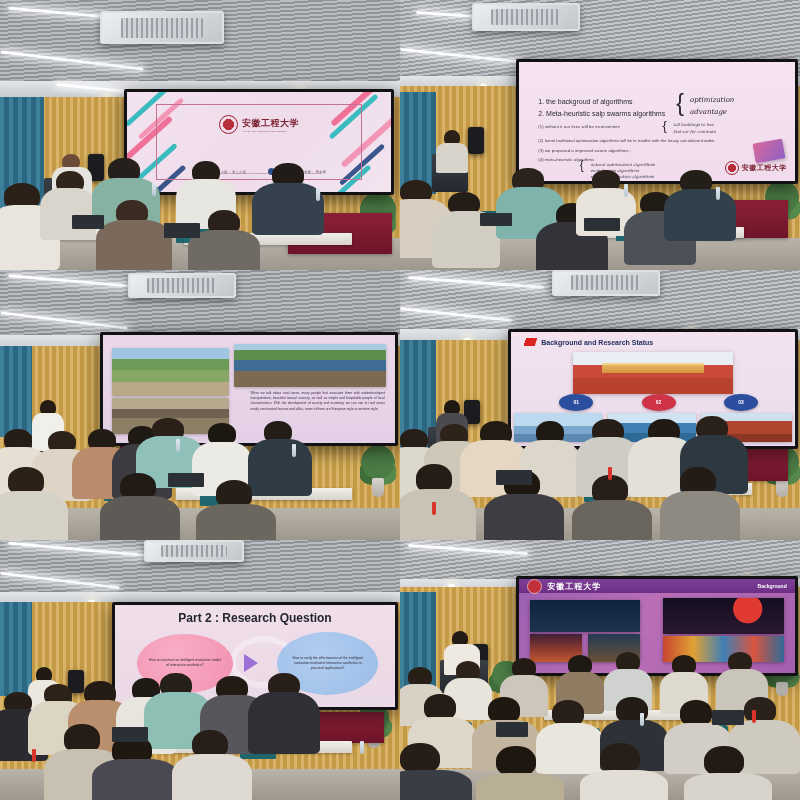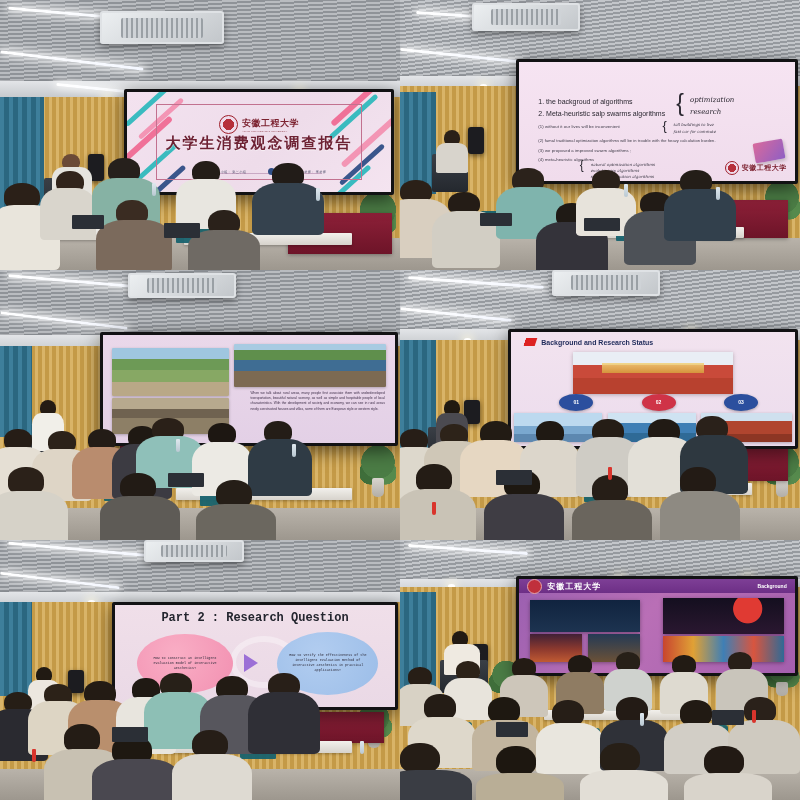--- a/index.html
+++ b/index.html
@@ -114,21 +114,21 @@
     background:linear-gradient(#f3d37a,#d8a13c);opacity:.85;}
   .num{position:absolute;width:34px;height:17px;border-radius:50%;
     display:flex;align-items:center;justify-content:center;
     font-size:5px;color:#fff;font-weight:bold;box-shadow:0 1px 3px rgba(0,0,0,.3);}
   .s4thumb{position:absolute;bottom:3%;height:26%;box-shadow:0 1px 3px rgba(0,0,0,.25);}
   .t-stadium{background:linear-gradient(#bcd9ef 0 45%,#7aa8cf 45% 72%,#5d88b0 72% 100%);}
   .t-city{background:linear-gradient(#cfe3f2 0 35%,#3f7fb5 35% 68%,#2f6a96 68% 100%);}
   .t-roof{background:linear-gradient(#cfe0ee 0 28%,#b0452f 28% 72%,#8d3624 72% 100%);}
 
   
-  .s5{background:linear-gradient(#f0dfe9,#ead9e6);font-family:Liberation Mono, monospace;}
+  .s5{background:linear-gradient(#f0dfe9,#ead9e6);}
   .s5 h2{position:absolute;left:0;right:0;top:6%;margin:0;text-align:center;
     font-size:12px;font-weight:bold;color:#23252e;}
   .bubble{position:absolute;border-radius:50%;display:flex;align-items:center;
     justify-content:center;text-align:center;padding:4%;box-sizing:border-box;}
   .bubble span{font-size:3.4px;line-height:1.5;color:#2d2b3a;}
   .bub-pink{background:radial-gradient(circle at 40% 35%,#f9aec5,#f290b1);}
   .bub-blue{background:radial-gradient(circle at 40% 35%,#b2cdf0,#9bbde8);}
   .arrow{position:absolute;width:0;height:0;border-top:9px solid transparent;
     border-bottom:9px solid transparent;border-left:14px solid #9c6fd6;}
   .ghostcircle{position:absolute;border:6px solid rgba(255,255,255,.35);border-radius:50%;}
@@ -201,21 +201,20 @@
         <div class="stripe" style="right:0%;top:70%;width:22%;height:5px;background:#2f4e86"></div>
         <div class="stripe" style="right:6%;top:88%;width:18%;height:5px;background:#2fb8bd"></div>
         <div class="s1frame"></div>
         <div class="s1logo">
           <div class="seal"></div>
           <div>
             <div class="s1zh">安徽工程大学</div>
             <div class="s1en">ANHUI POLYTECHNIC UNIVERSITY</div>
           </div>
         </div>
-        <div class="s1title">大学生消费观念调查报告</div>
         <div class="s1rule"></div>
         <div class="s1meta">
           <div class="dot"></div>
           <span>小组： 第三小组</span>
           <div class="dot"></div>
           <span>指导老师： 李老师</span>
         </div>
       </div>
     </div>
 
@@ -264,21 +263,21 @@
     <div class="floor"></div>
     <div class="plant" style="right:0%;bottom:14%;height:20%"></div>
     <div class="tablecloth" style="right:3%;bottom:12%;width:22%;height:14%"></div>
 
     <div class="screen" style="left:29%;top:22%;width:69%;height:44%">
       <div class="slide s2">
         <div class="ln b1">1. the backgroud of algorithms</div>
         <div class="ln b2">2. Meta-heuristic salp swarms algorithms</div>
         <div class="brace">{</div>
         <div class="ital" style="top:28%">optimization</div>
-        <div class="ital" style="top:38%">research</div>
+        <div class="ital" style="top:38%">advantage</div>
         <div class="sub" style="top:52%">(1) without it our lives will be inconvenient</div>
         <div class="brace" style="left:52%;top:49%;font-size:13px">{</div>
         <div class="subi" style="left:56%;top:50%">tall buildings to live</div>
         <div class="subi" style="left:56%;top:56%">fast car for commute</div>
         <div class="sub" style="top:64%;font-size:4px">(2) famal traditional optimization algorithms will be in trouble with the heavy calculation burden.</div>
         <div class="sub" style="top:72%">(3) we proposed a improved swarm algorithms ;</div>
         <div class="sub" style="top:80%">(4) meta-heuristic algorithms</div>
         <div class="brace" style="left:22%;top:83%;font-size:12px">{</div>
         <div class="subi" style="left:26%;top:84%">natural optimization algorithms</div>
         <div class="subi" style="left:26%;top:89%">evolutionary algorithms</div>

